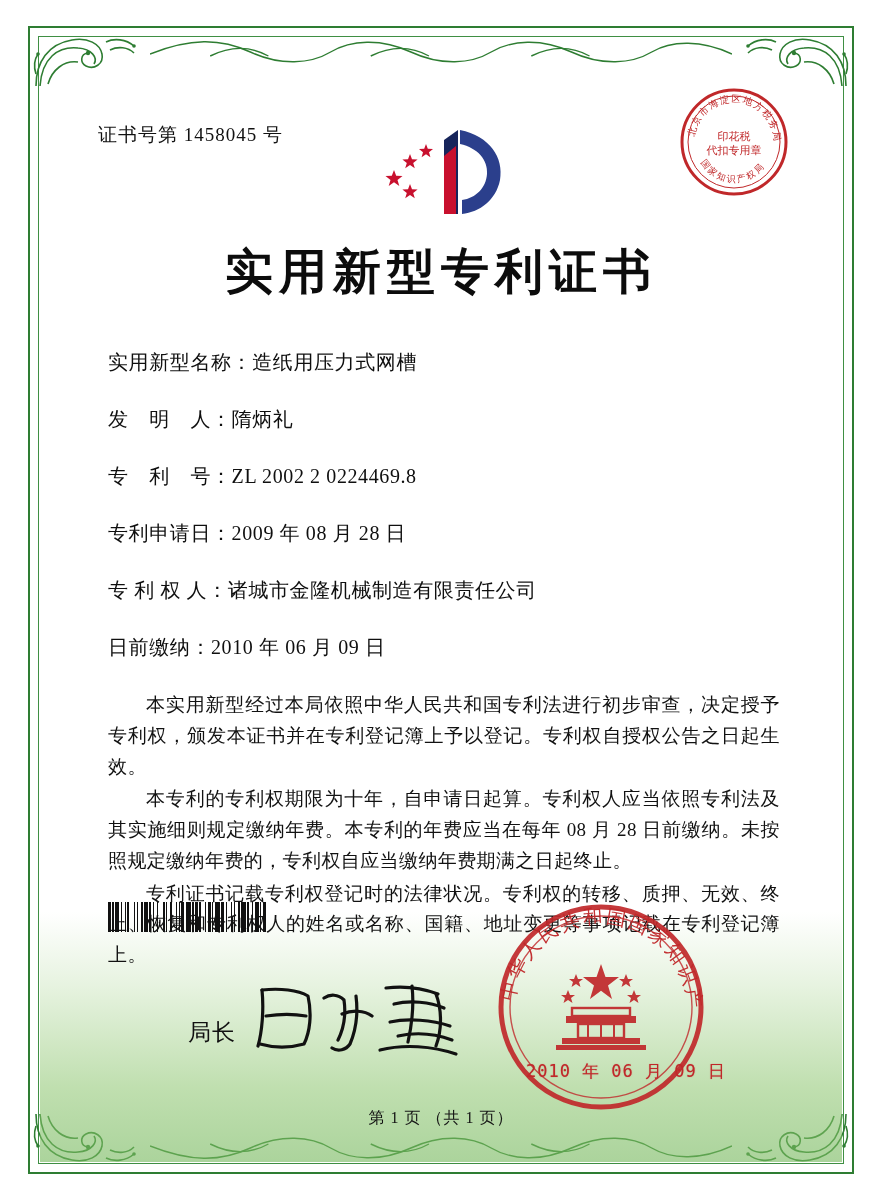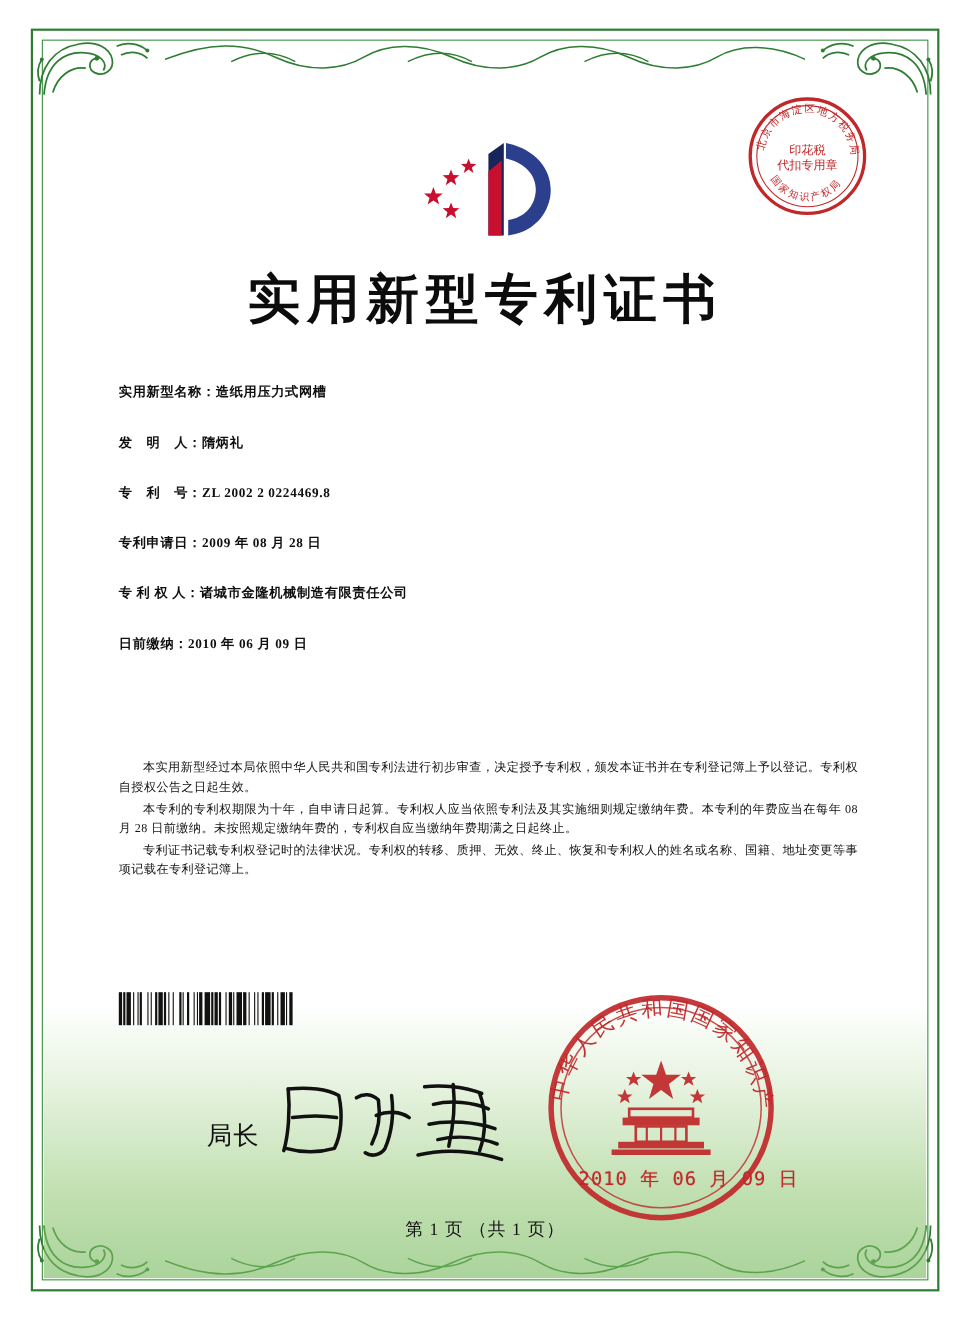--- a/index.html
+++ b/index.html
@@ -125,37 +125,36 @@
     height: 120px;
   }
 
   .fields {
     position: absolute;
     left: 48px;
     right: 40px;
     top: 288px;
   }
   .field {
-    font-size: 12px;
+    font-size: 20px;
     line-height: 1.4;
     margin-bottom: 29px;
     color: #0f0f0f;
     letter-spacing: 0.6px;
     white-space: nowrap;
-    font-weight: bold;
   }
   .field .lbl { display: inline; }
   .field .val { display: inline; }
 
   .paras {
     position: absolute;
     left: 48px;
     right: 42px;
     top: 630px;
-    font-size: 11px;
+    font-size: 19px;
     line-height: 1.62;
     letter-spacing: 0.4px;
     color: #121212;
     text-align: justify;
   }
   .paras p {
     margin: 0 0 2px 0;
     text-indent: 2em;
   }
 
@@ -322,20 +321,21 @@
         <path d="M220,22 C240,12 260,12 278,22"></path>
         <path d="M380,22 C400,12 420,12 438,22"></path>
       </g>
     </svg>
   </div>
 
   <div class="bottom-wash"></div>
 
   <div class="content">
 
+    <div class="cert-no">证书号第 1458045 号</div>
 
     <div class="logo">
       <svg width="140" height="100" viewBox="0 0 140 100">
 
         <g fill="#c8102e">
           <polygon points="12,48 14.2,53.8 20.5,54 15.5,57.9 17.3,64 12,60.3 6.7,64 8.5,57.9 3.5,54 9.8,53.8"></polygon>
           <polygon points="28,32 30,37.2 35.6,37.4 31.2,40.9 32.8,46.3 28,43 23.2,46.3 24.8,40.9 20.4,37.4 26,37.2"></polygon>
           <polygon points="44,22 45.8,26.8 51,27 47,30.2 48.4,35.2 44,32.2 39.6,35.2 41,30.2 37,27 42.2,26.8"></polygon>
           <polygon points="28,62 30,67.2 35.6,67.4 31.2,70.9 32.8,76.3 28,73 23.2,76.3 24.8,70.9 20.4,67.4 26,67.2"></polygon>
         </g>

